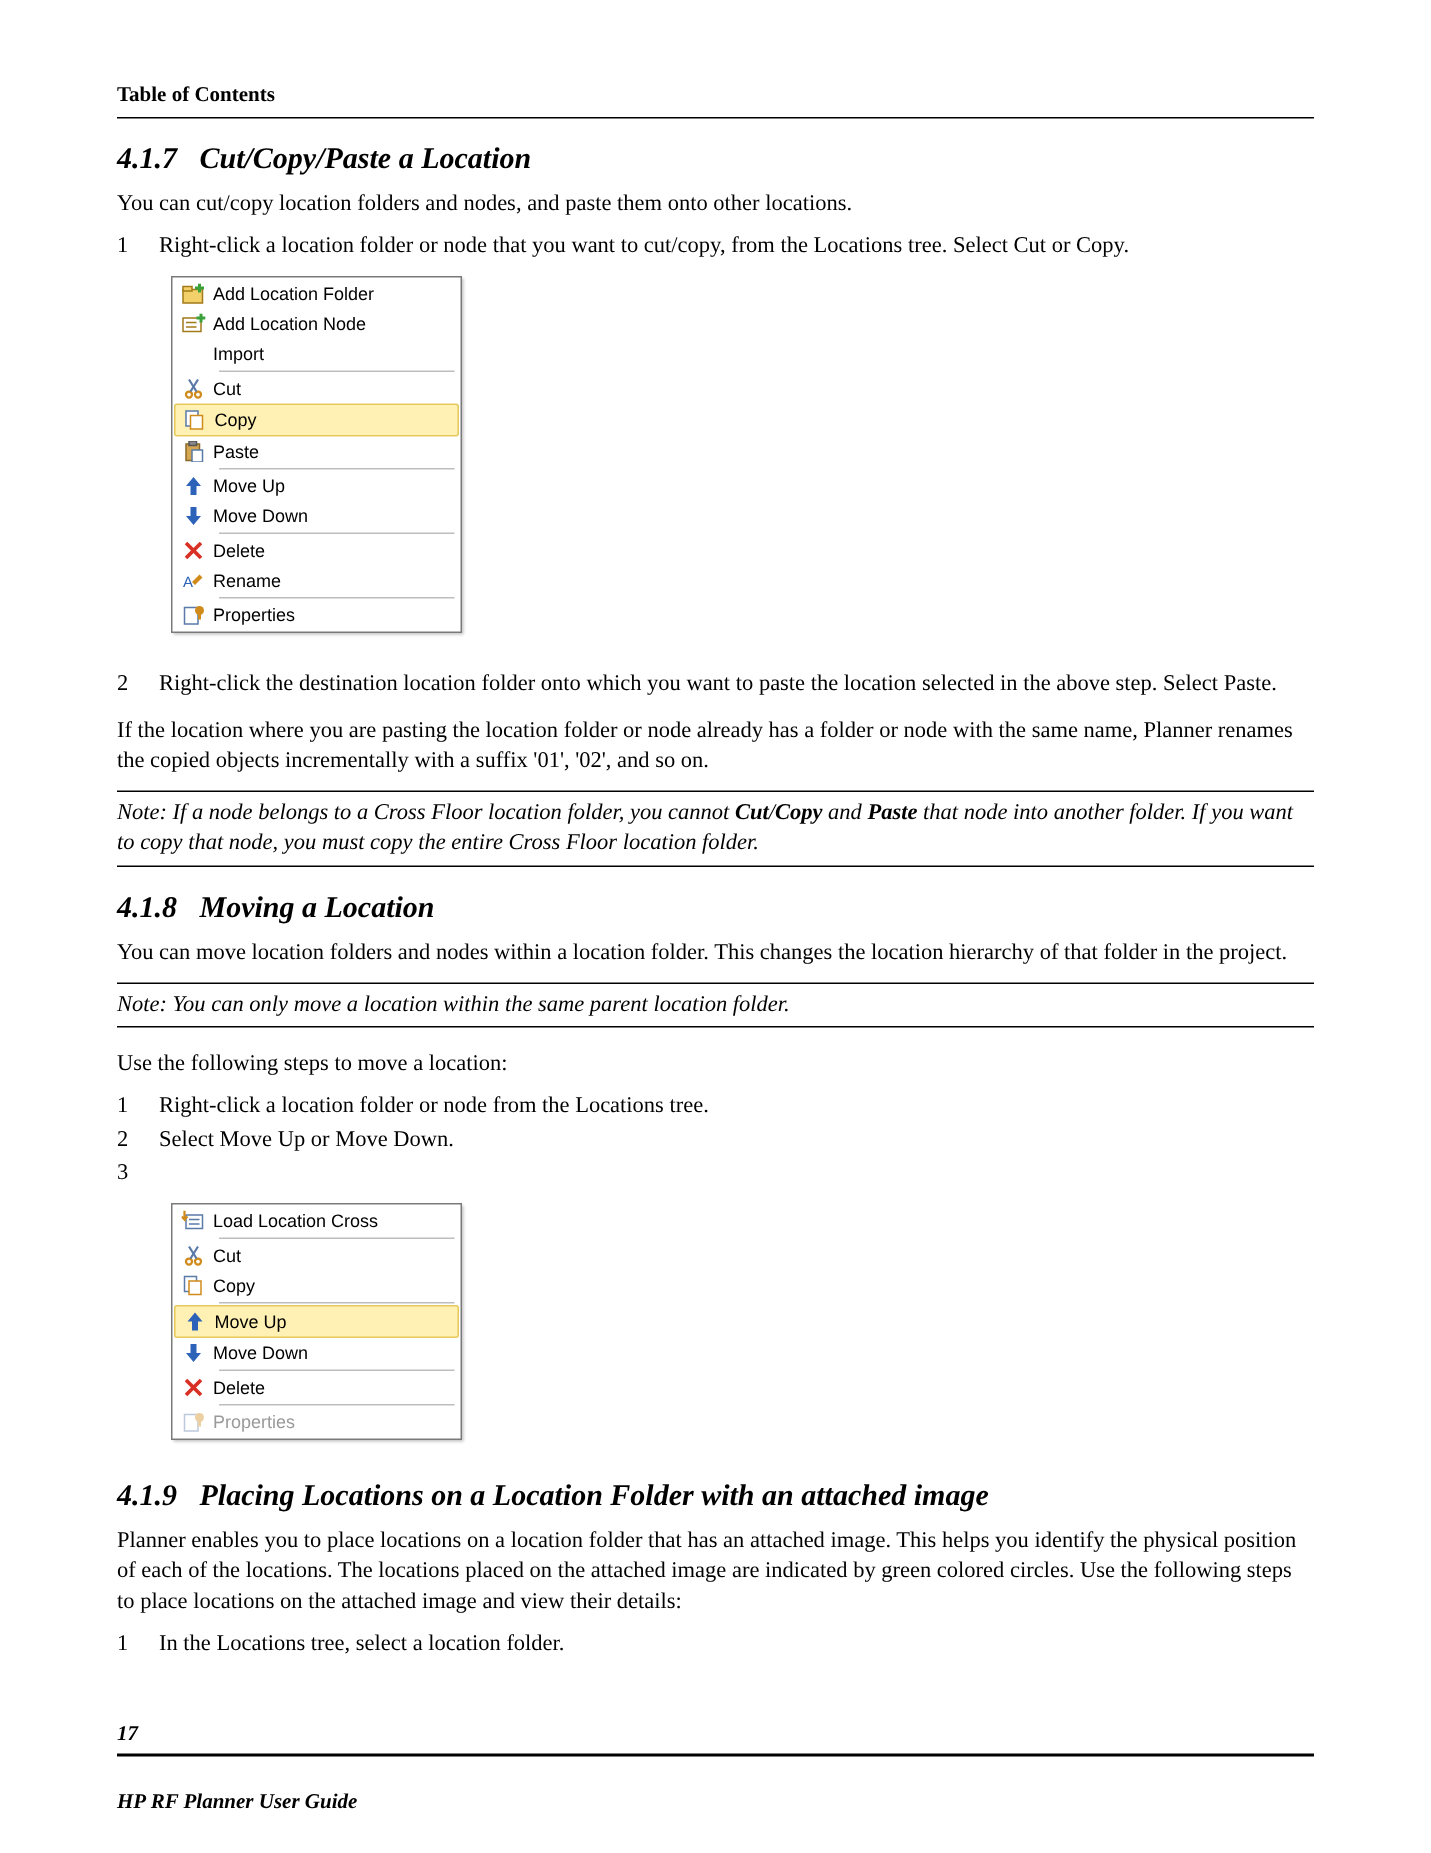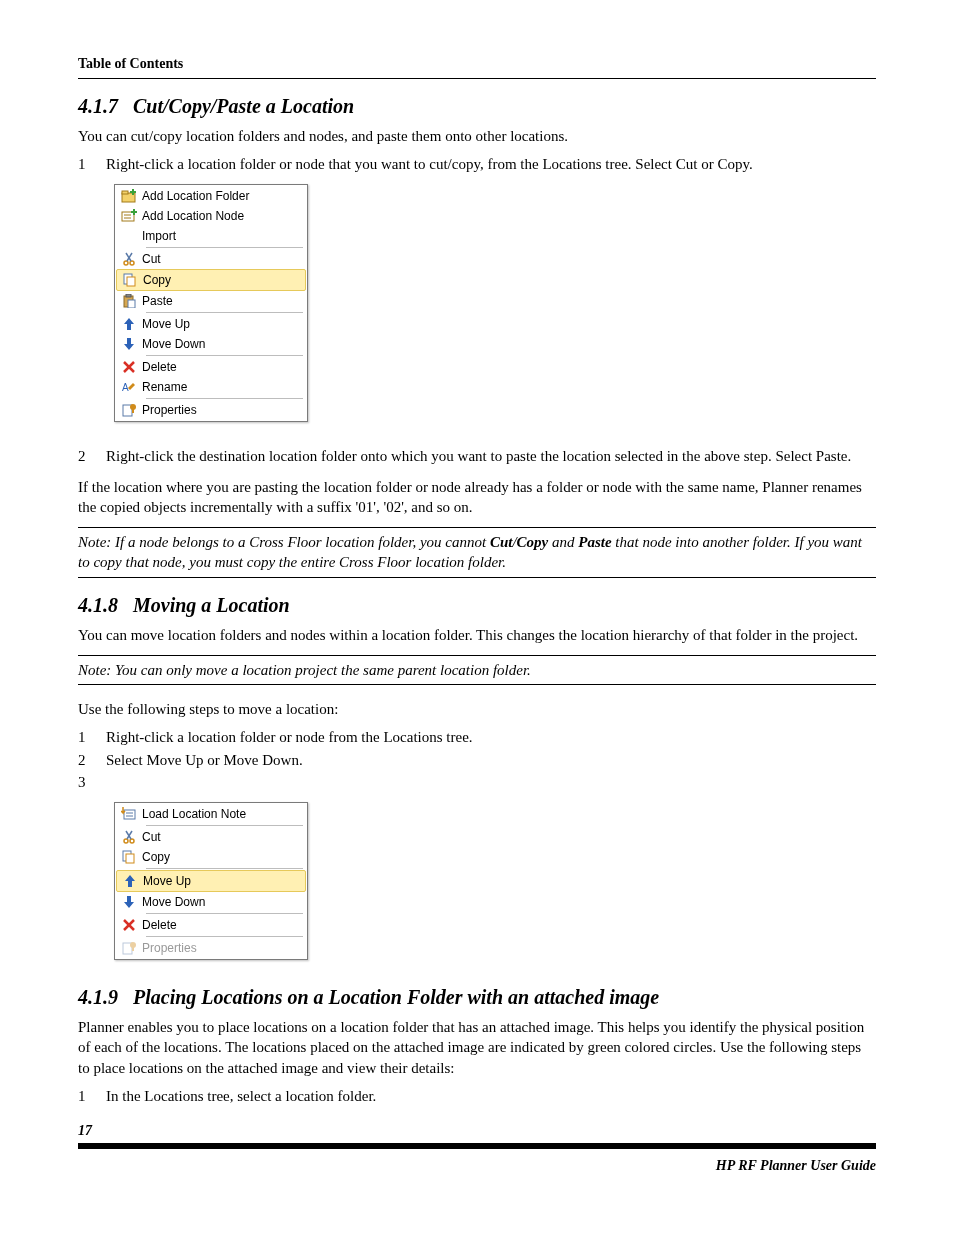--- a/index.html
+++ b/index.html
@@ -84,27 +84,27 @@
   }
   .note-box .note-label, .note-inline .note-label {
     font-weight: normal;
   }
   .inline-bold { font-weight: bold; font-style: italic; }
   .bold { font-weight: normal; margin-top: 34px; }
   .page-number {
     font-weight: bold;
     font-style: italic;
     font-size: 14px;
-    margin-top: 16px;
+    margin-top: 42px;
   }
   .footer-line {
-    border-top: 6px solid #000000;
+    border-top: 2px solid #000000;
     margin-top: 2px;
-    padding-top: 8px;
-    text-align: right;
+    padding-top: 22px;
+    text-align: left;
     font-weight: bold;
     font-style: italic;
     font-size: 14px;
   }
   svg { display: block; }
 </style>
 </head>
 <body>
 
 <div class="toc-header">Table of Contents</div>
@@ -246,21 +246,21 @@
 <div class="note-box">
   <span class="note-label">Note:</span><span> If a node belongs to a Cross Floor location folder, you cannot </span><span class="inline-bold">Cut</span><span>/</span><span class="inline-bold">Copy</span><span> and </span><span class="inline-bold">Paste</span><span> that node into another folder. If you want to copy that node, you must copy the entire Cross Floor location folder.</span>
 </div>
 
 <h2 class="section-title">
   <span>4.1.8</span>&nbsp;&nbsp;&nbsp;<span>Moving a Location</span>
 </h2>
 <p>You can move location folders and nodes within a location folder. This changes the location hierarchy of that folder in the project.</p>
 
 <div class="note-box">
-  <span class="note-label">Note:</span><span> You can only move a location project the same parent location folder.</span>
+  <span class="note-label">Note:</span><span> You can only move a location within the same parent location folder.</span>
 </div>
 
 <p>Use the following steps to move a location:</p>
 <ol class="steps">
   <li>
     <span class="num">1</span>
     <span>
       <span>Right-click a location folder or node from the </span><span class="bold">Locations</span><span> tree.</span>
     </span>
   </li>
@@ -279,21 +279,21 @@
   <div class="context-menu">
     <div class="menu-item">
       <span class="menu-icon">
         <svg width="16" height="14">
             <rect x="3" y="3" width="11" height="9" fill="#fff" stroke="#5a7aa8"></rect>
             <line x1="5" y1="6" x2="12" y2="6" stroke="#5a7aa8"></line>
             <line x1="5" y1="9" x2="12" y2="9" stroke="#5a7aa8"></line>
             <path d="M2 0 L2 6 L0 4 M2 6 L4 4" fill="none" stroke="#d08b1a" stroke-width="1.5"></path>
           </svg>
       </span>
-      <span class="menu-label">Load Location Note</span>
+      <span class="menu-label">Load Location Cross</span>
     </div>
     <div class="menu-sep"></div>
     <div class="menu-item">
       <span class="menu-icon">
         <svg width="14" height="14">
             <circle cx="4" cy="11" r="2" fill="none" stroke="#d08b1a" stroke-width="1.5"></circle>
             <circle cx="10" cy="11" r="2" fill="none" stroke="#d08b1a" stroke-width="1.5"></circle>
             <line x1="5" y1="9" x2="10" y2="1" stroke="#5a7aa8" stroke-width="1.5"></line>
             <line x1="9" y1="9" x2="4" y2="1" stroke="#5a7aa8" stroke-width="1.5"></line>
           </svg>

